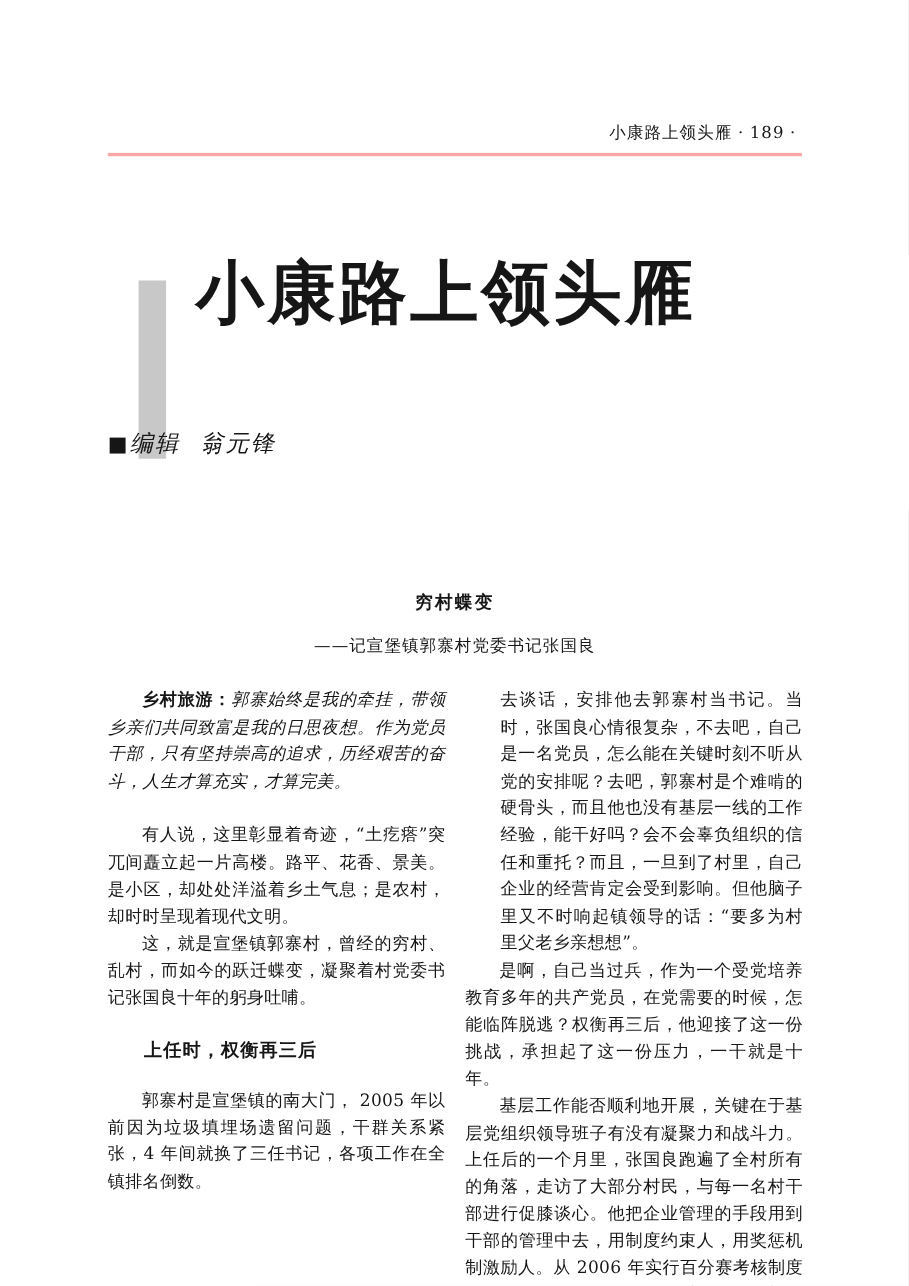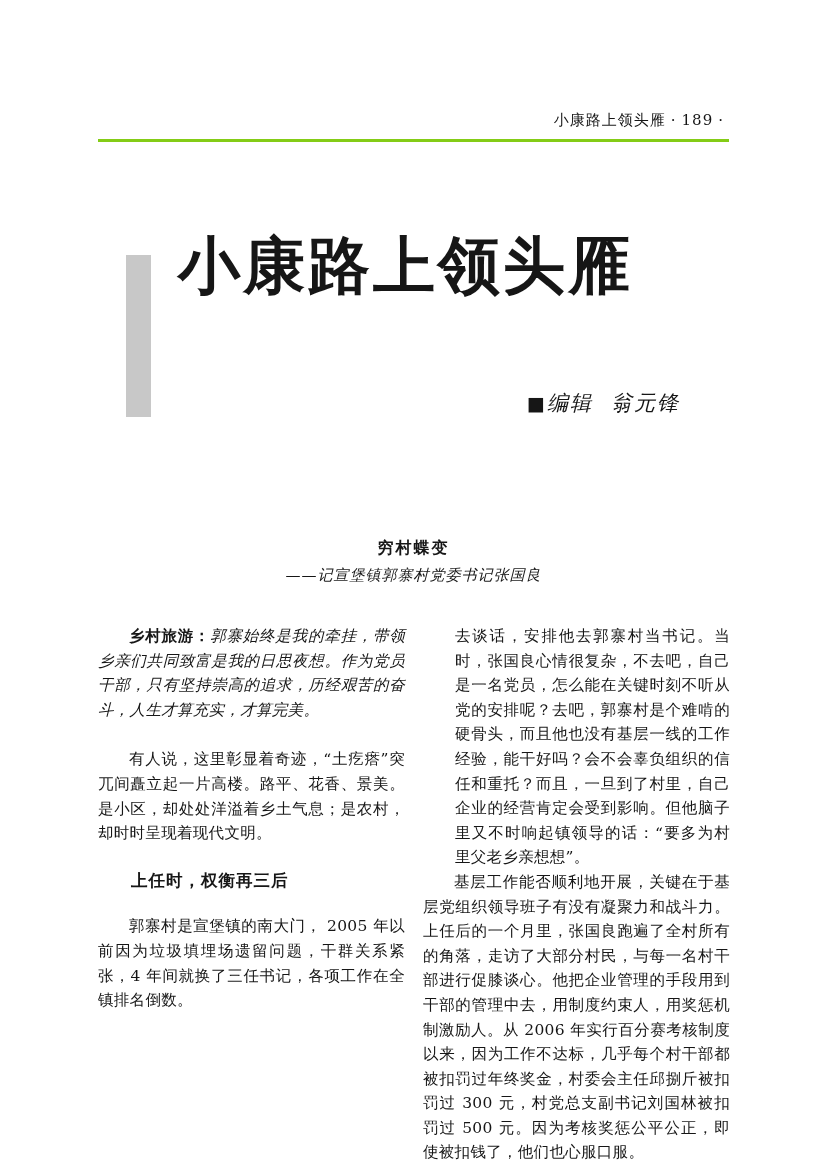--- a/index.html
+++ b/index.html
@@ -17,21 +17,21 @@
   
   .running-header {
     position: absolute;
     left: 98px;
     width: 631px;
     top: 111px;
     text-align: right;
     font-size: 15px;
     letter-spacing: 1px;
     padding-bottom: 9px;
-    border-bottom: 3px solid #84cc16;
+    border-bottom: 3px solid #fca5a5;
     font-family: "DejaVu Sans", "Liberation Sans", sans-serif;
   }
   .running-header .dot { margin: 0 5px; font-family: "DejaVu Serif", serif; }
   .running-header .pagenum { font-family: "DejaVu Serif", "Liberation Serif", serif; font-size: 15px; }
 
   
   .title-bar {
     position: absolute;
     left: 126px;
     top: 255px;
@@ -47,21 +47,20 @@
     font-weight: bold;
     letter-spacing: 3px;
     font-family: "DejaVu Serif", "Liberation Serif", serif;
     white-space: nowrap;
   }
   .editor-line {
     position: absolute;
     top: 389px;
     left: 98px;
     width: 582px;
-    text-align: right;
     font-size: 21px;
     font-style: italic;
     letter-spacing: 2px;
     font-family: "DejaVu Serif", "Liberation Serif", serif;
     white-space: nowrap;
   }
   .editor-line .marker {
     font-style: normal;
     font-size: 19px;
     margin-right: 2px;
@@ -78,24 +77,23 @@
     text-align: center;
     font-size: 16px;
     font-weight: bold;
     letter-spacing: 2px;
     font-family: "DejaVu Sans", "Liberation Sans", sans-serif;
   }
   .section-subtitle {
     position: absolute;
     left: 98px;
     width: 631px;
-    top: 566px;
+    top: 578px;
     text-align: center;
     font-size: 15px;
-    font-style: italic;
     letter-spacing: 1px;
     font-family: "DejaVu Serif", "Liberation Serif", serif;
   }
 
   
   .body-columns {
     position: absolute;
     left: 98px;
     top: 624px;
     width: 632px;
@@ -147,24 +145,26 @@
     <span class="marker">■</span><span class="role">编辑</span><span>翁元锋</span>
   </div>
 
   <div class="section-title">穷村蝶变</div>
   <div class="section-subtitle">——记宣堡镇郭寨村党委书记张国良</div>
 
   <div class="body-columns">
     <div class="col">
       <p class="motto"><span class="motto-lead">乡村旅游：</span><span>郭寨始终是我的牵挂，带领乡亲们共同致富是我的日思夜想。作为党员干部，只有坚持崇高的追求，历经艰苦的奋斗，人生才算充实，才算完美。</span></p>
       <p>有人说，这里彰显着奇迹，“土疙瘩”突兀间矗立起一片高楼。路平、花香、景美。是小区，却处处洋溢着乡土气息；是农村，却时时呈现着现代文明。</p>
+      <p>这，就是宣堡镇郭寨村，曾经的穷村、乱村，而如今的跃迁蝶变，凝聚着村党委书记张国良十年的躬身吐哺。</p>
       <p class="subheading">上任时，权衡再三后</p>
       <p>郭寨村是宣堡镇的南大门， 2005 年以前因为垃圾填埋场遗留问题，干群关系紧张，4 年间就换了三任书记，各项工作在全镇排名倒数。</p>
 
     </div>
     <div class="col">
       <p class="no-indent">去谈话，安排他去郭寨村当书记。当时，张国良心情很复杂，不去吧，自己是一名党员，怎么能在关键时刻不听从党的安排呢？去吧，郭寨村是个难啃的硬骨头，而且他也没有基层一线的工作经验，能干好吗？会不会辜负组织的信任和重托？而且，一旦到了村里，自己企业的经营肯定会受到影响。但他脑子里又不时响起镇领导的话：“要多为村里父老乡亲想想”。</p>
+      <p>是啊，自己当过兵，作为一个受党培养教育多年的共产党员，在党需要的时候，怎能临阵脱逃？权衡再三后，他迎接了这一份挑战，承担起了这一份压力，一干就是十年。</p>
       <p>基层工作能否顺利地开展，关键在于基层党组织领导班子有没有凝聚力和战斗力。上任后的一个月里，张国良跑遍了全村所有的角落，走访了大部分村民，与每一名村干部进行促膝谈心。他把企业管理的手段用到干部的管理中去，用制度约束人，用奖惩机制激励人。从 2006 年实行百分赛考核制度以来，因为工作不达标，几乎每个村干部都被扣罚过年终奖金，村委会主任邱捌斤被扣罚过 300 元，村党总支副书记刘国林被扣罚过 500 元。因为考核奖惩公平公正，即使被扣钱了，他们也心服口服。</p>
 
     </div>
   </div>
 
 </div>
 
 </body></html>

